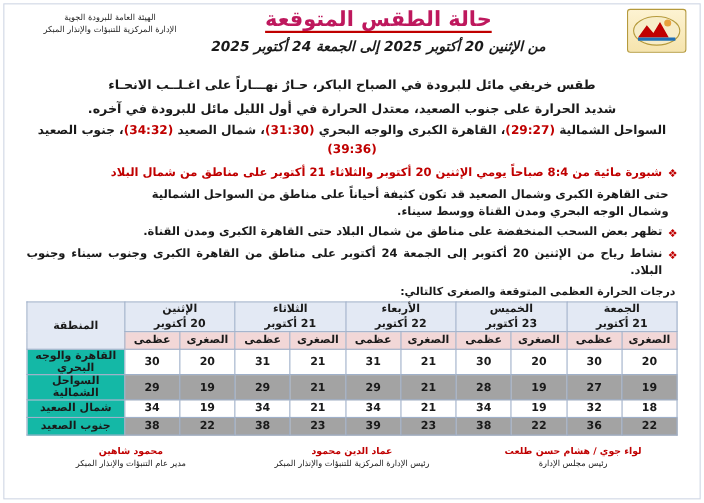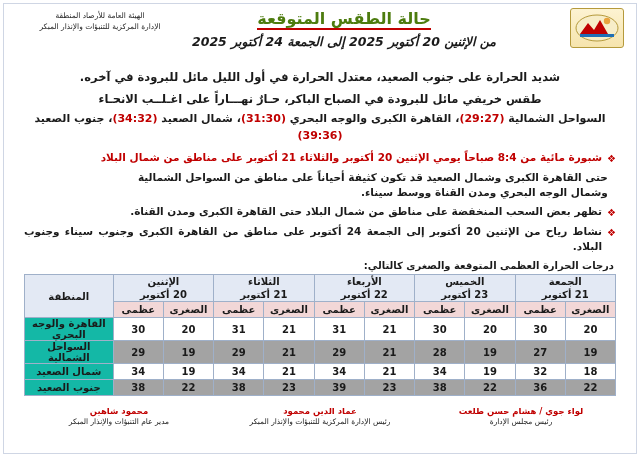--- a/index.html
+++ b/index.html
@@ -56,23 +56,23 @@
   }
   .logo svg { display: block; }
 
   .title-box {
     text-align: center;
     flex: 1;
     margin-top: 1px;
   }
   .title-main {
     display: inline-block;
-    color: #4d7c0f;
-    font-weight: bold;
-    font-size: 16px;
+    color: #be185d;
+    font-weight: bold;
+    font-size: 19px;
     line-height: 17px;
     border-bottom: 2px solid #c00000;
     padding-bottom: 1px;
   }
   .title-sub {
     margin-top: 4px;
     color: #1a1a1a;
     font-weight: bold;
     font-size: 12.5px;
     line-height: 16px;
@@ -243,29 +243,29 @@
         </svg>
       </div>
     </div>
 
     <div class="title-box">
       <div class="title-main">حالة الطقس المتوقعة</div>
       <div class="title-sub">من الإثنين 20 أكتوبر 2025 إلى الجمعة 24 أكتوبر 2025</div>
     </div>
 
     <div class="hdr-left">
-      <div>الهيئة العامة للأرصاد المنطقة</div>
+      <div>الهيئة العامة للبرودة الجوية</div>
       <div>الإدارة المركزية للتنبؤات والإنذار المبكر</div>
     </div>
   </div>
 
   <div class="body-wrap">
 
+    <div class="para">طقس خريفي مائل للبرودة في الصباح الباكر، حـارٌ نهـــاراً على اغـلــب الانحـاء</div>
     <div class="para u">شديد الحرارة على جنوب الصعيد، معتدل الحرارة في أول الليل مائل للبرودة في آخره.</div>
-    <div class="para">طقس خريفي مائل للبرودة في الصباح الباكر، حـارٌ نهـــاراً على اغـلــب الانحـاء</div>
 
     <div class="temps">
       <span>السواحل الشمالية</span>
       <span class="v">(29:27)</span>،
       <span>القاهرة الكبرى والوجه البحري</span>
       <span class="v">(31:30)</span>،
       <span>شمال الصعيد</span>
       <span class="v">(34:32)</span>،
       <span>جنوب الصعيد</span>
       <span class="v">(39:36)</span>

